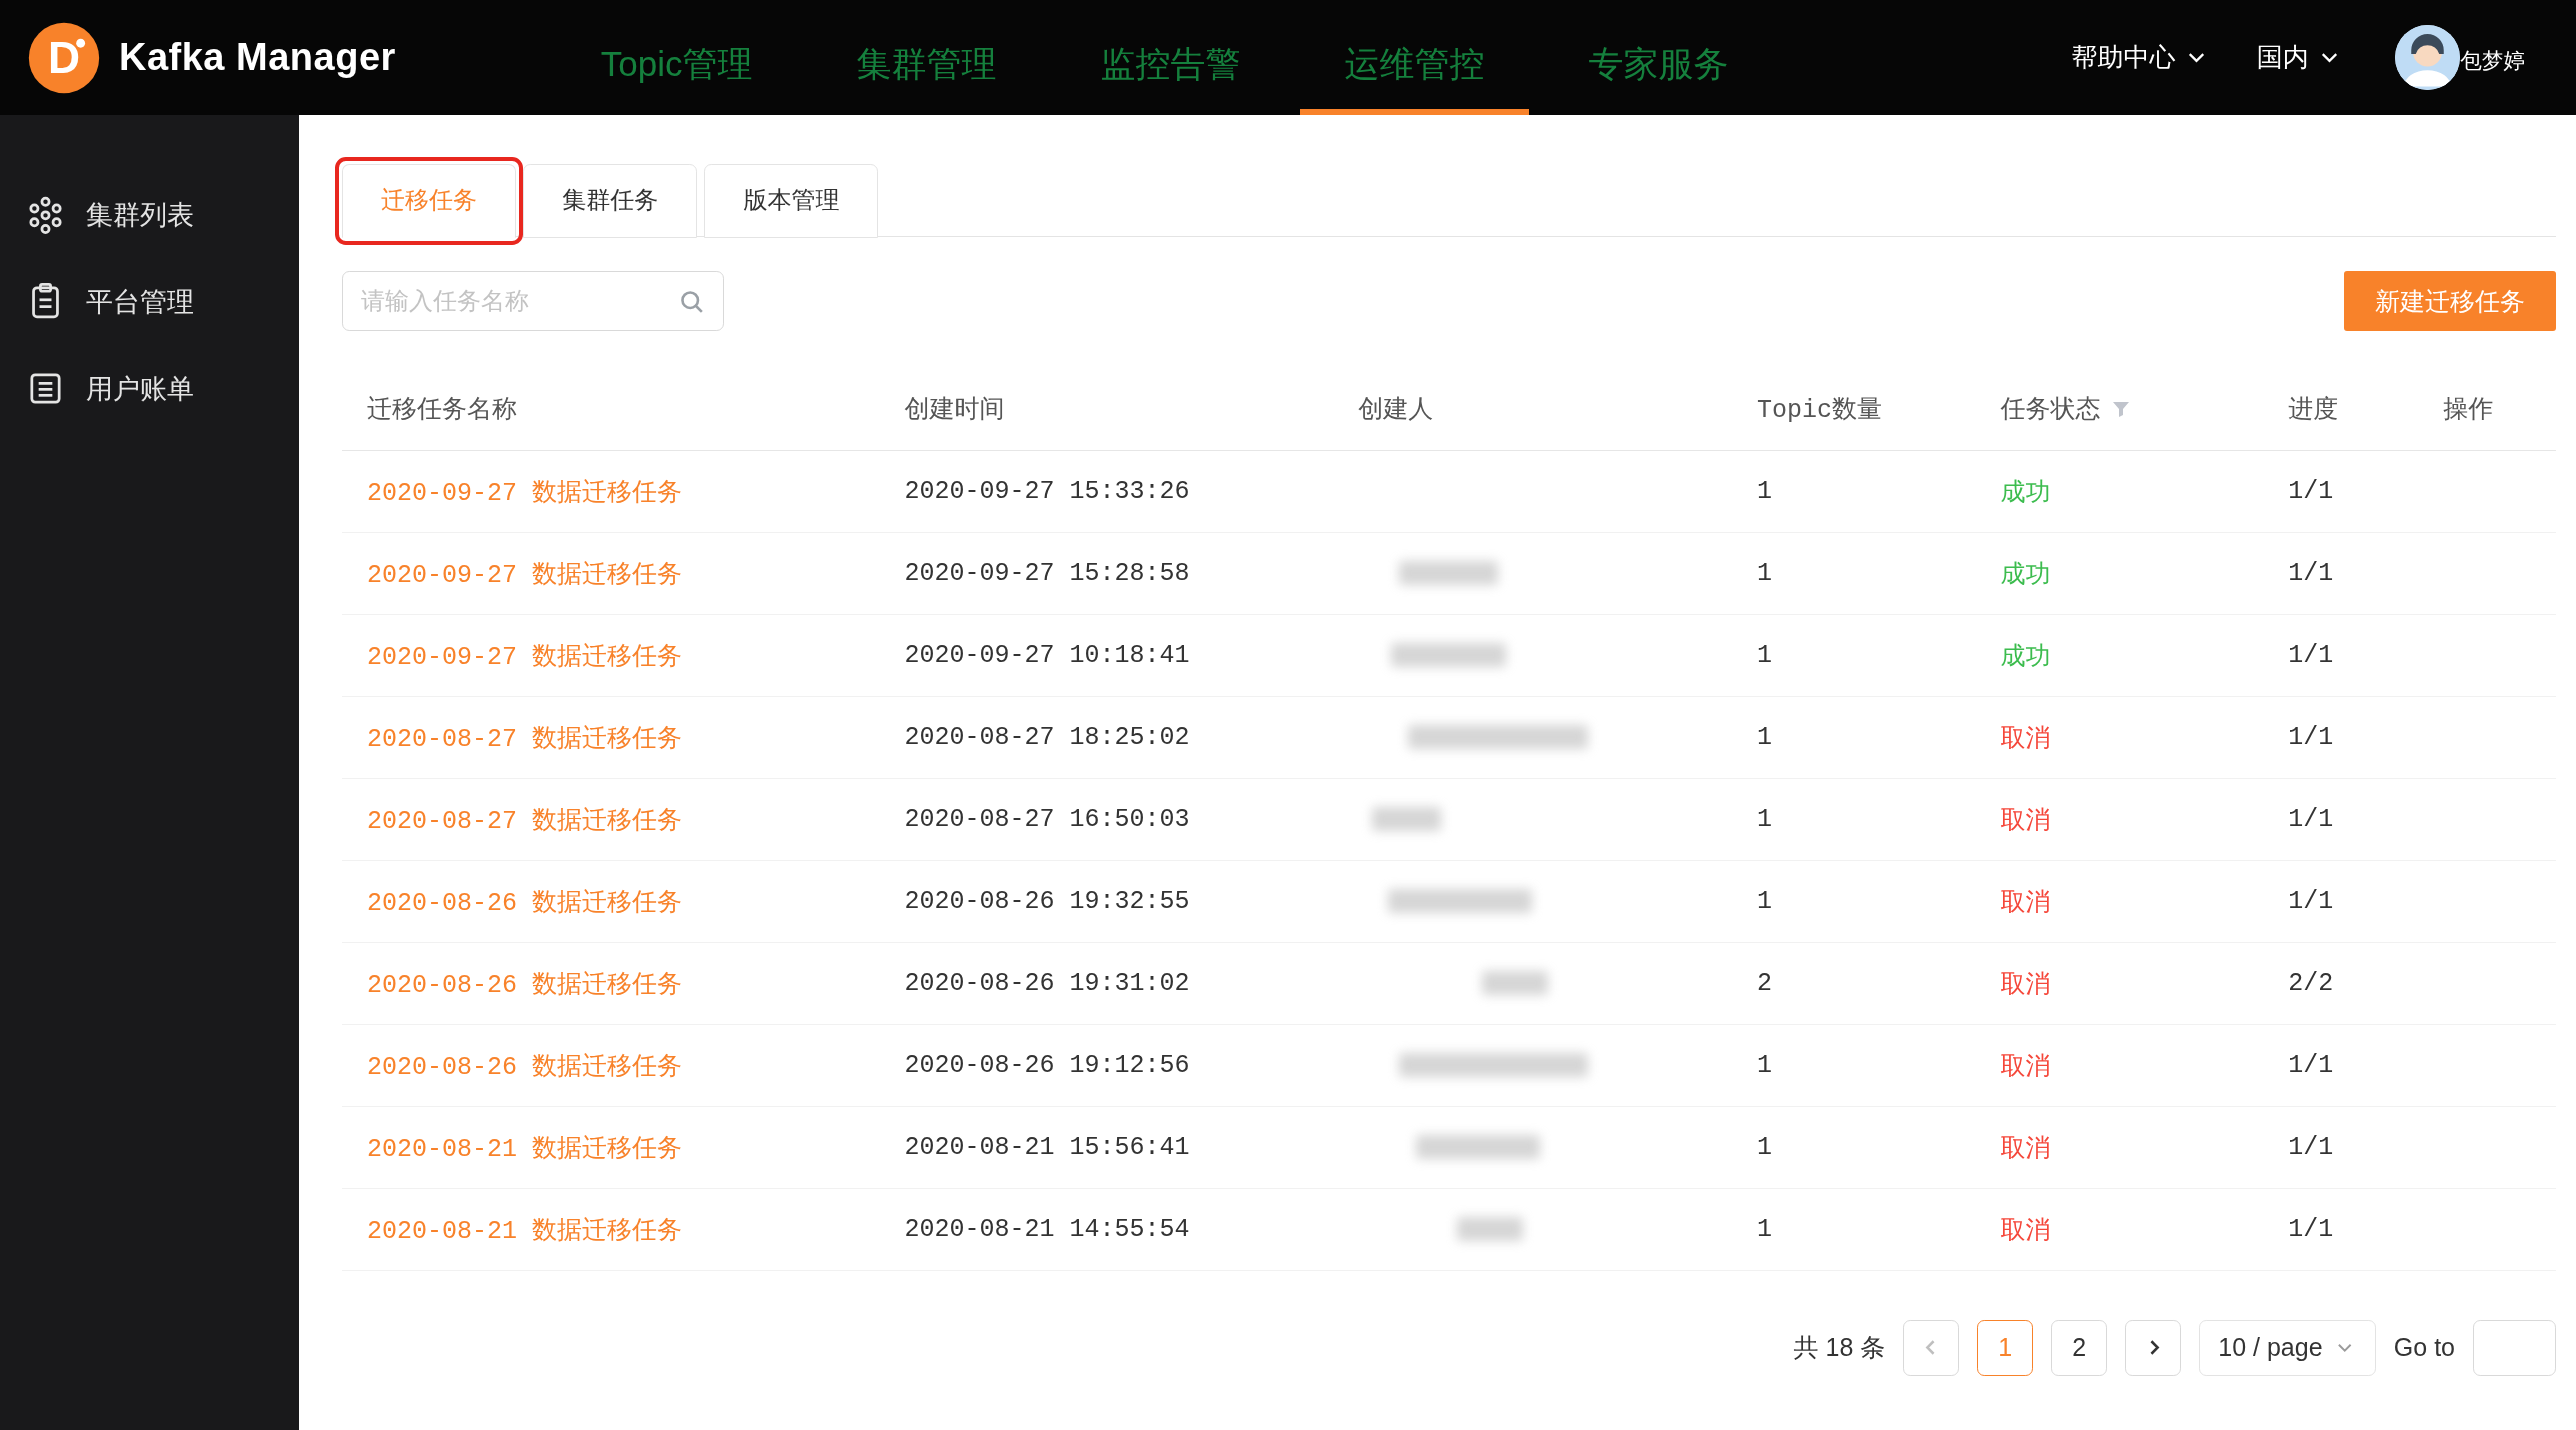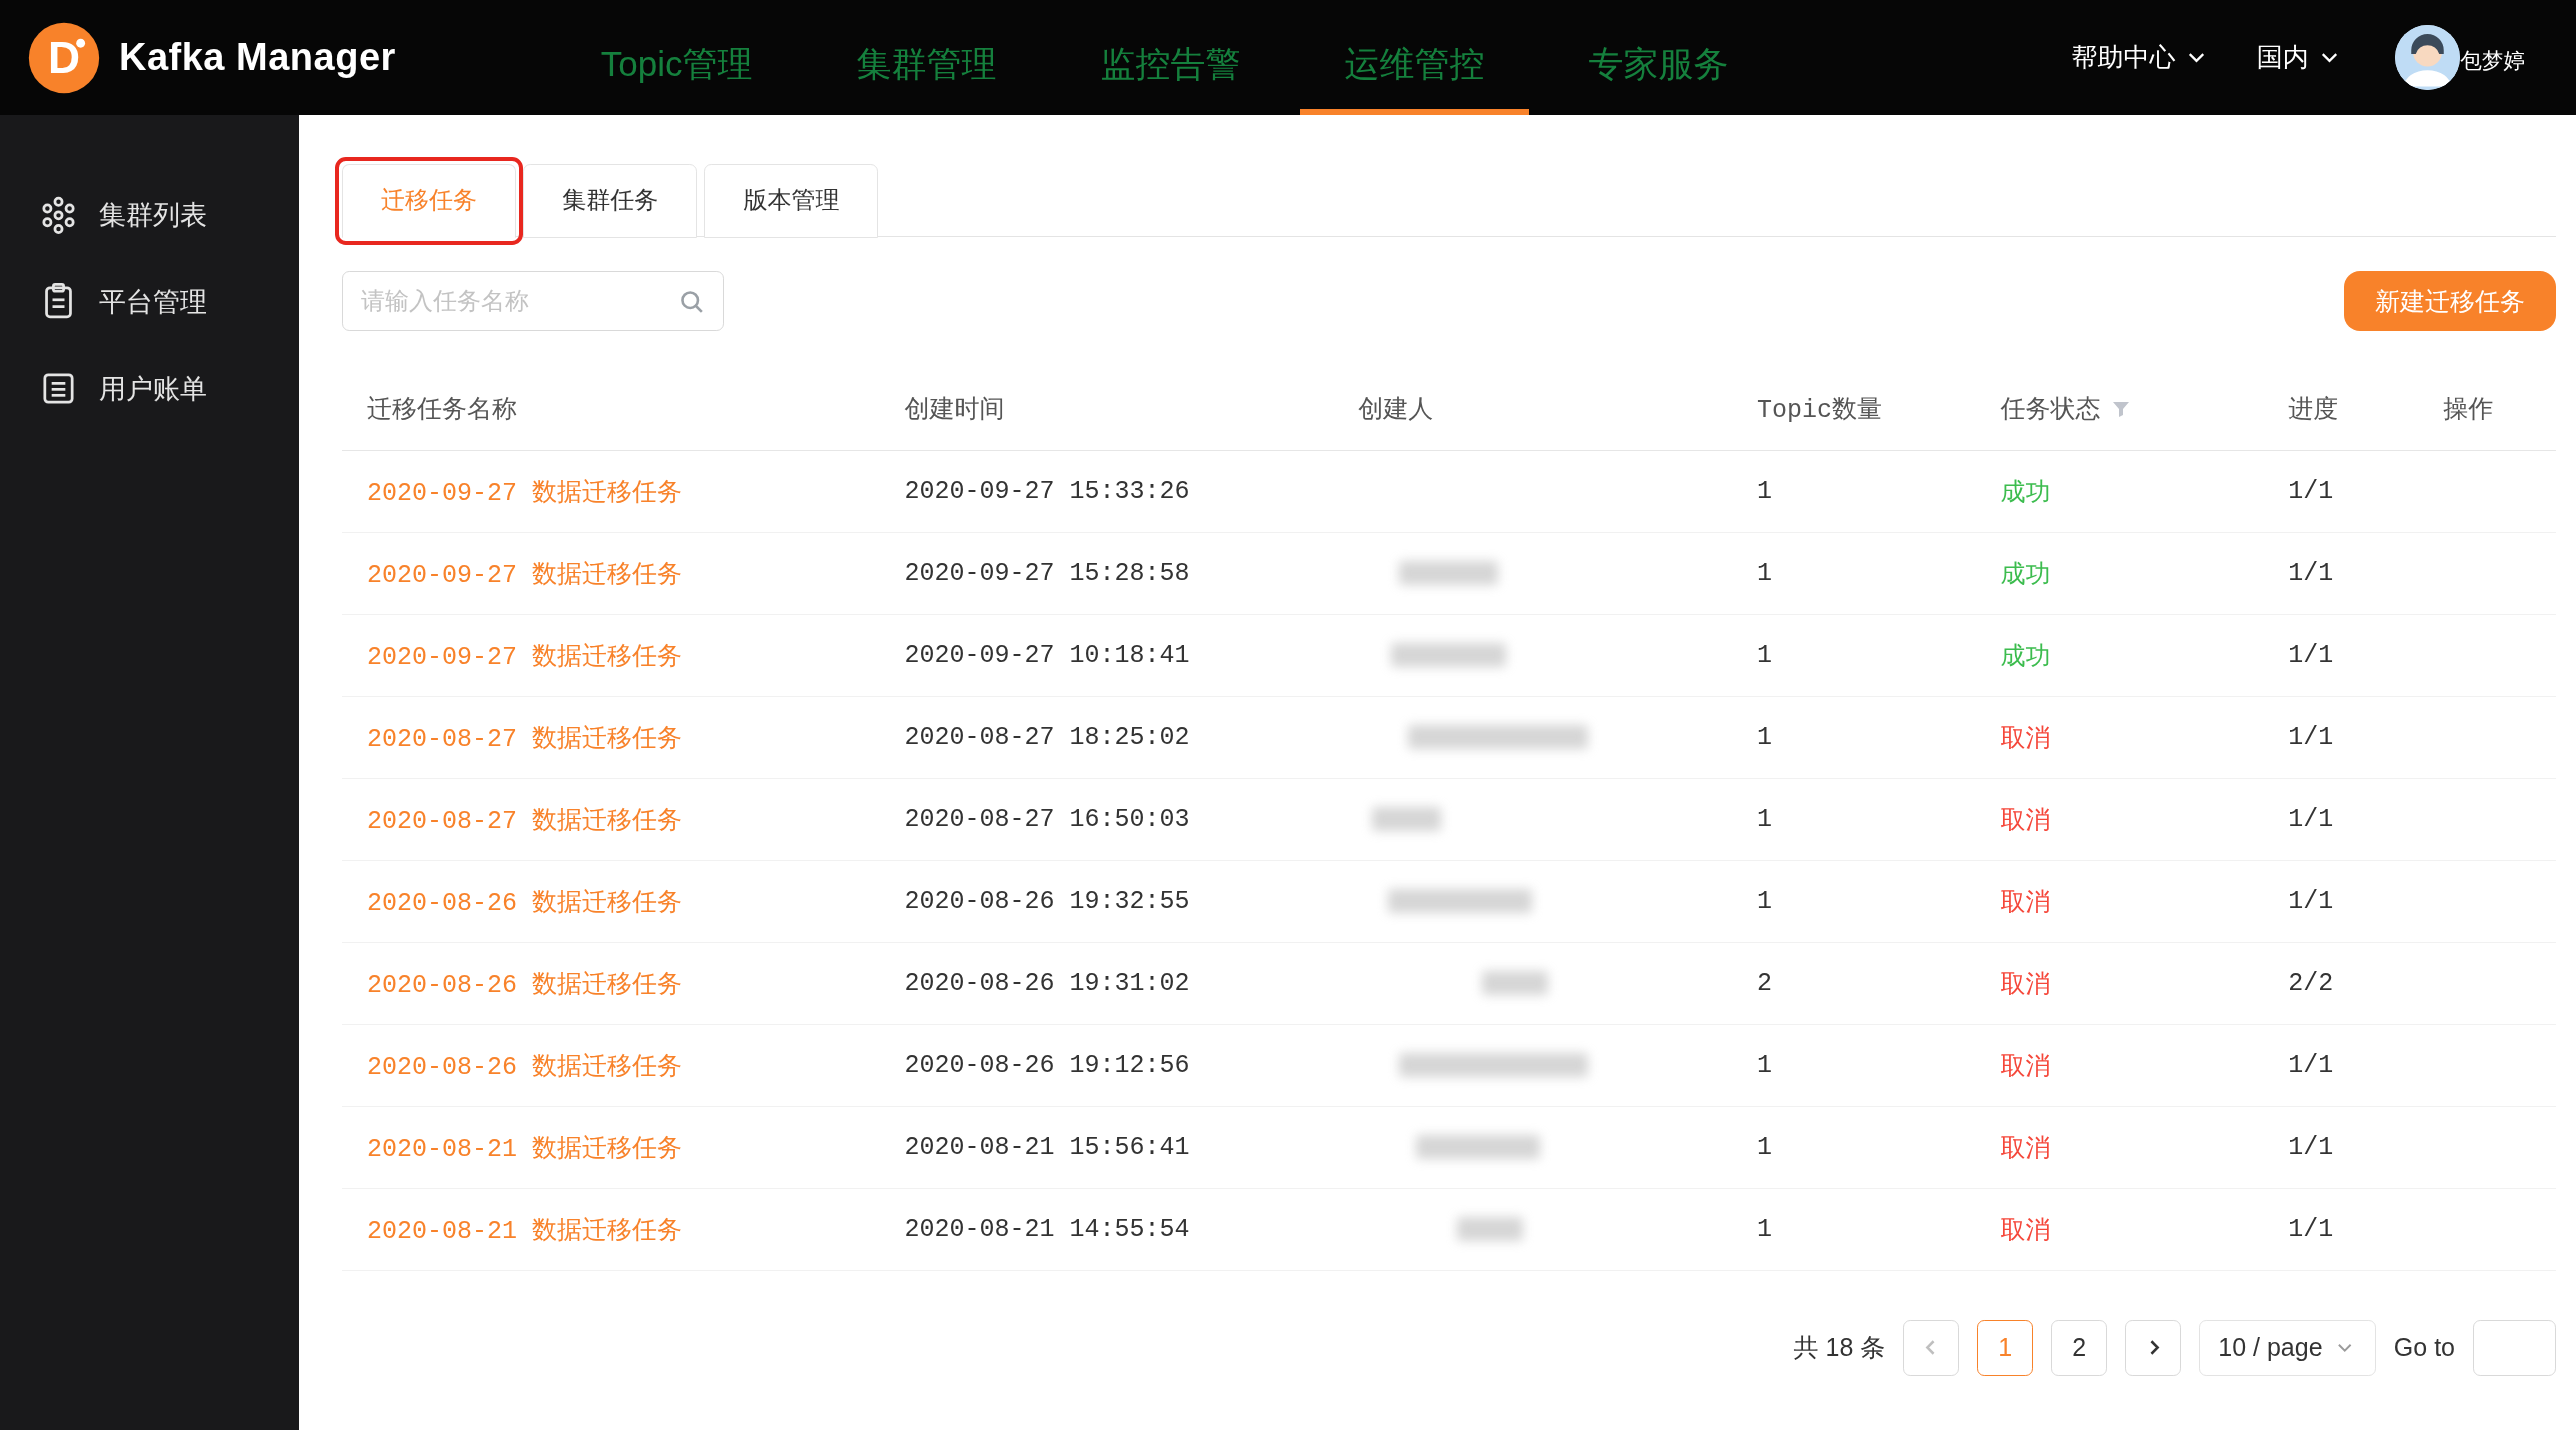--- a/index.html
+++ b/index.html
@@ -25,21 +25,21 @@
   .chev{display:inline-flex;}
   .chev svg{width:27px;height:27px;}
   .user{display:flex;flex-direction:row;align-items:center;margin-left:5.4px;cursor:pointer;}
   .avatar{width:65px;height:65px;border-radius:50%;overflow:hidden;background:#cde4f7;}
   .avatar svg{width:100%;height:100%;display:block;}
   .user-name{color:#fff;font-size:21.6px;margin-top:5.4px;}
 
   
   .body-row{display:flex;height:1315px;}
   aside{width:299px;background:#19191b;padding-top:56px;flex-shrink:0;}
-  .side-item{position:relative;display:flex;align-items:center;height:87px;padding-left:38px;color:#e4e4e4;font-size:27px;gap:20px;cursor:pointer;}
+  .side-item{position:relative;display:flex;align-items:center;height:87px;padding-left:25px;color:#e4e4e4;font-size:27px;gap:20px;cursor:pointer;}
   .side-item .icon{display:inline-flex;}
   .side-item .icon svg{width:41px;height:41px;}
   .side-item.active{color:var(--accent);}
   .side-item .label{position:relative;white-space:nowrap;}
   .side-item.annotated .label::after{content:"";position:absolute;inset:-16px -29px;border:4.5px solid var(--ann);border-radius:9px;pointer-events:none;}
 
   main{flex:1;padding:0 20px 0 43px;background:#fff;min-width:0;}
 
   
   .tabs{display:flex;margin-top:49px;border-bottom:1.8px solid #e4e4e4;}
@@ -47,21 +47,21 @@
   .tab.active{color:var(--accent);border-bottom-color:#fff;}
   .tab.annotated::after{content:"";position:absolute;inset:-8px;border:4.5px solid var(--ann);border-radius:10.8px;pointer-events:none;}
 
   
   .toolbar{margin-top:34px;display:flex;justify-content:space-between;align-items:center;}
   .search-box{position:relative;width:382px;height:60px;border:1.8px solid #d9d9d9;border-radius:7.2px;display:flex;align-items:center;background:#fff;}
   .search-box input{border:none;outline:none;flex:1;font-size:24px;padding:0 18px;color:#333;background:transparent;min-width:0;}
   .search-box input::placeholder{color:#c3c3c3;}
   .search-icon{display:inline-flex;margin-right:16px;}
   .search-icon svg{width:31px;height:31px;}
-  button.primary{height:60px;padding:0 31px;background:var(--accent);color:#fff;border:none;border-radius:16px;font-size:25px;cursor:pointer;white-space:nowrap;}
+  button.primary{height:60px;padding:0 31px;background:var(--accent);color:#fff;border:none;border-radius:3px;font-size:25px;cursor:pointer;white-space:nowrap;}
 
   
   table{width:100%;border-collapse:collapse;margin-top:36px;table-layout:fixed;font-family:Liberation Mono, monospace;}
   thead th{text-align:left;font-weight:400;color:#555;font-size:25px;height:83px;border-bottom:1.8px solid #e6e6e6;padding:0 9px;white-space:nowrap;}
   thead th:first-child{padding-left:25px;}
   tbody td{height:82px;font-size:25px;color:#333;border-bottom:1.8px solid #f1f1f1;padding:0 9px;white-space:nowrap;overflow:hidden;}
   tbody td:first-child{padding-left:25px;}
   a.task-link{color:var(--accent);text-decoration:none;cursor:pointer;}
   .status.success{color:var(--success);}
   .status.danger{color:var(--danger);}

